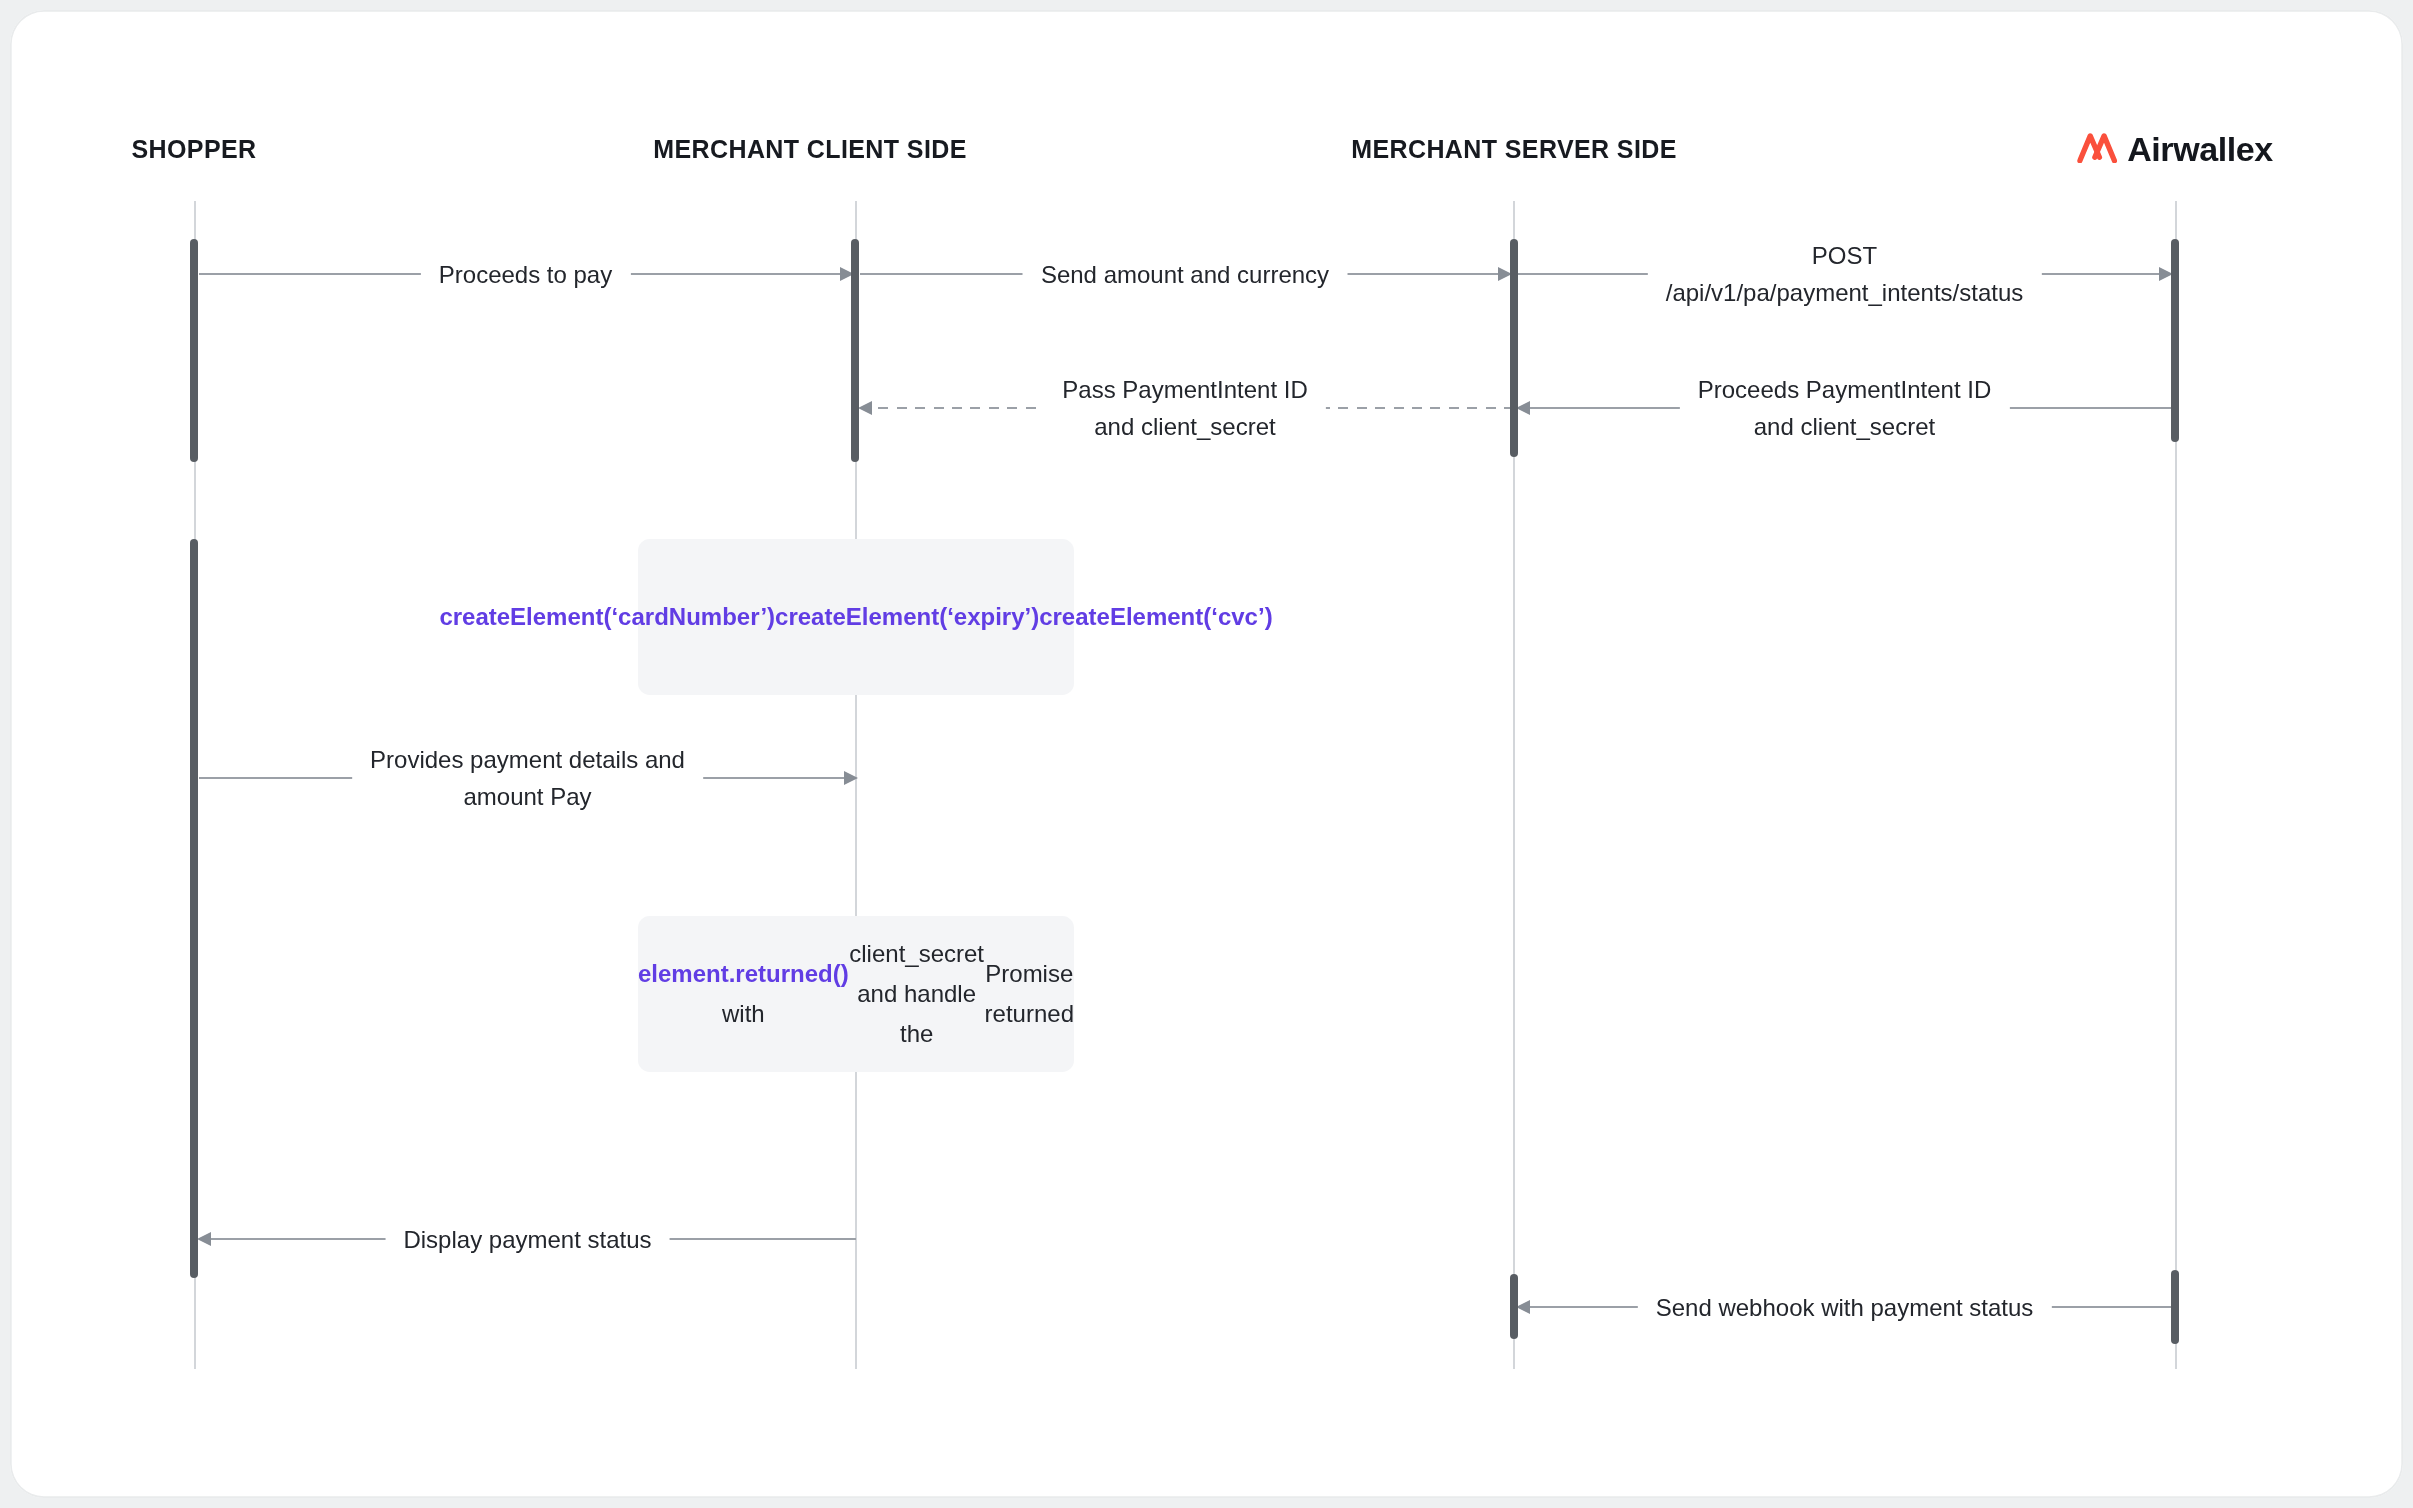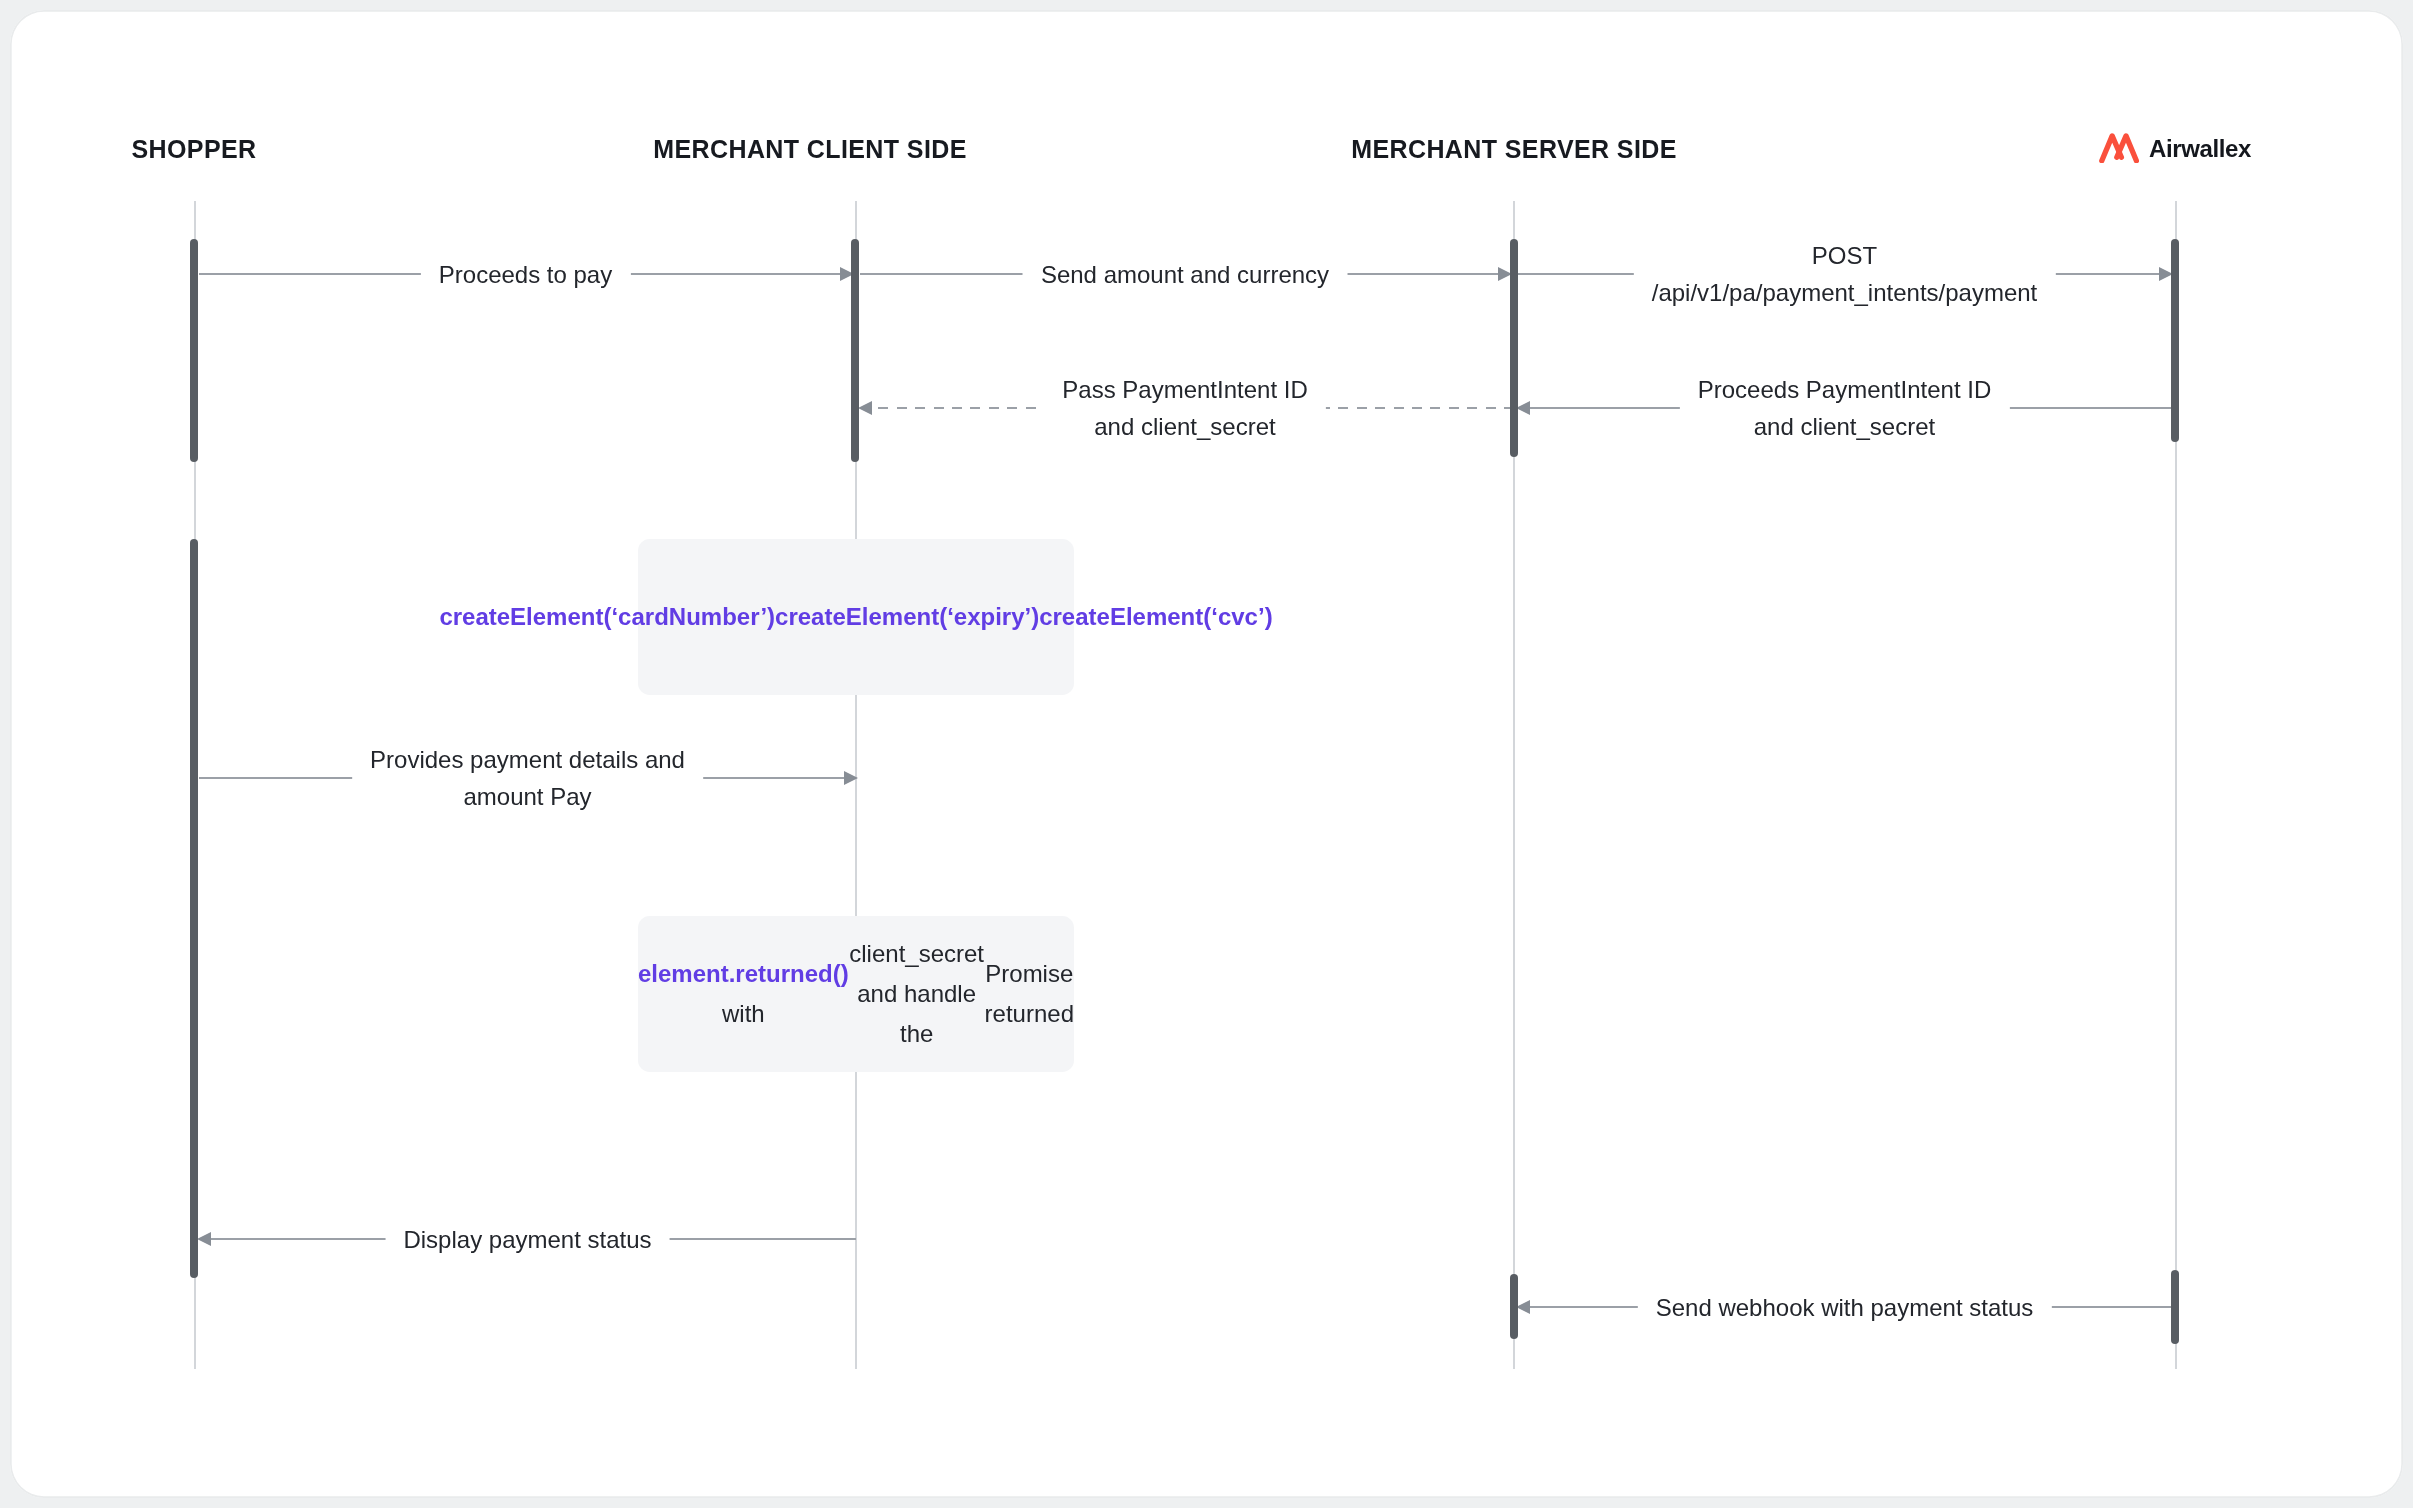--- a/index.html
+++ b/index.html
@@ -46,21 +46,21 @@
     background:#f4f5f7;border-radius:11.7px;z-index:4;
     display:flex;flex-direction:row;align-items:center;justify-content:center;
     font-size:24px;line-height:40px;text-align:center;color:#23262c;
   }
   .code{color:var(--purple,#613DE4);font-weight:700;}
   .brand{
     position:absolute;top:119px;height:40px;left:2165px;transform:translateX(-50%);
     display:flex;align-items:center;gap:10px;z-index:5;white-space:nowrap;
   }
   .logo-mark{color:var(--orange,#FA503C);display:block;}
-  .brand-name{font-size:24px;font-weight:800;color:#14171d;letter-spacing:-0.4px;}
+  .brand-name{font-size:34px;font-weight:800;color:#14171d;letter-spacing:-0.4px;}
 </style>
 </head>
 <body>
 
 <div class="canvas">
 
   <div class="lane-header" style="left:184px">SHOPPER</div>
   <div class="lane-header" style="left:800px">MERCHANT CLIENT SIDE</div>
   <div class="lane-header" style="left:1504px">MERCHANT SERVER SIDE</div>
 
@@ -101,21 +101,21 @@
     <div class="mlabel">
       <span>Send amount and currency</span>
     </div>
   </div>
 
   <div class="msg" style="left:1508px;top:264px;width:653px">
     <div class="mline"></div>
     <div class="arrow right"></div>
     <div class="mlabel">
       <span style="display:block">POST</span>
-      <span style="display:block">/api/v1/pa/payment_intents/payment</span>
+      <span style="display:block">/api/v1/pa/payment_intents/status</span>
     </div>
   </div>
 
   <div class="msg" style="left:1508px;top:398px;width:653px">
     <div class="mline"></div>
     <div class="arrow left"></div>
     <div class="mlabel">
       <span style="display:block">Proceeds PaymentIntent ID</span>
       <span style="display:block">and client_secret</span>
     </div>

